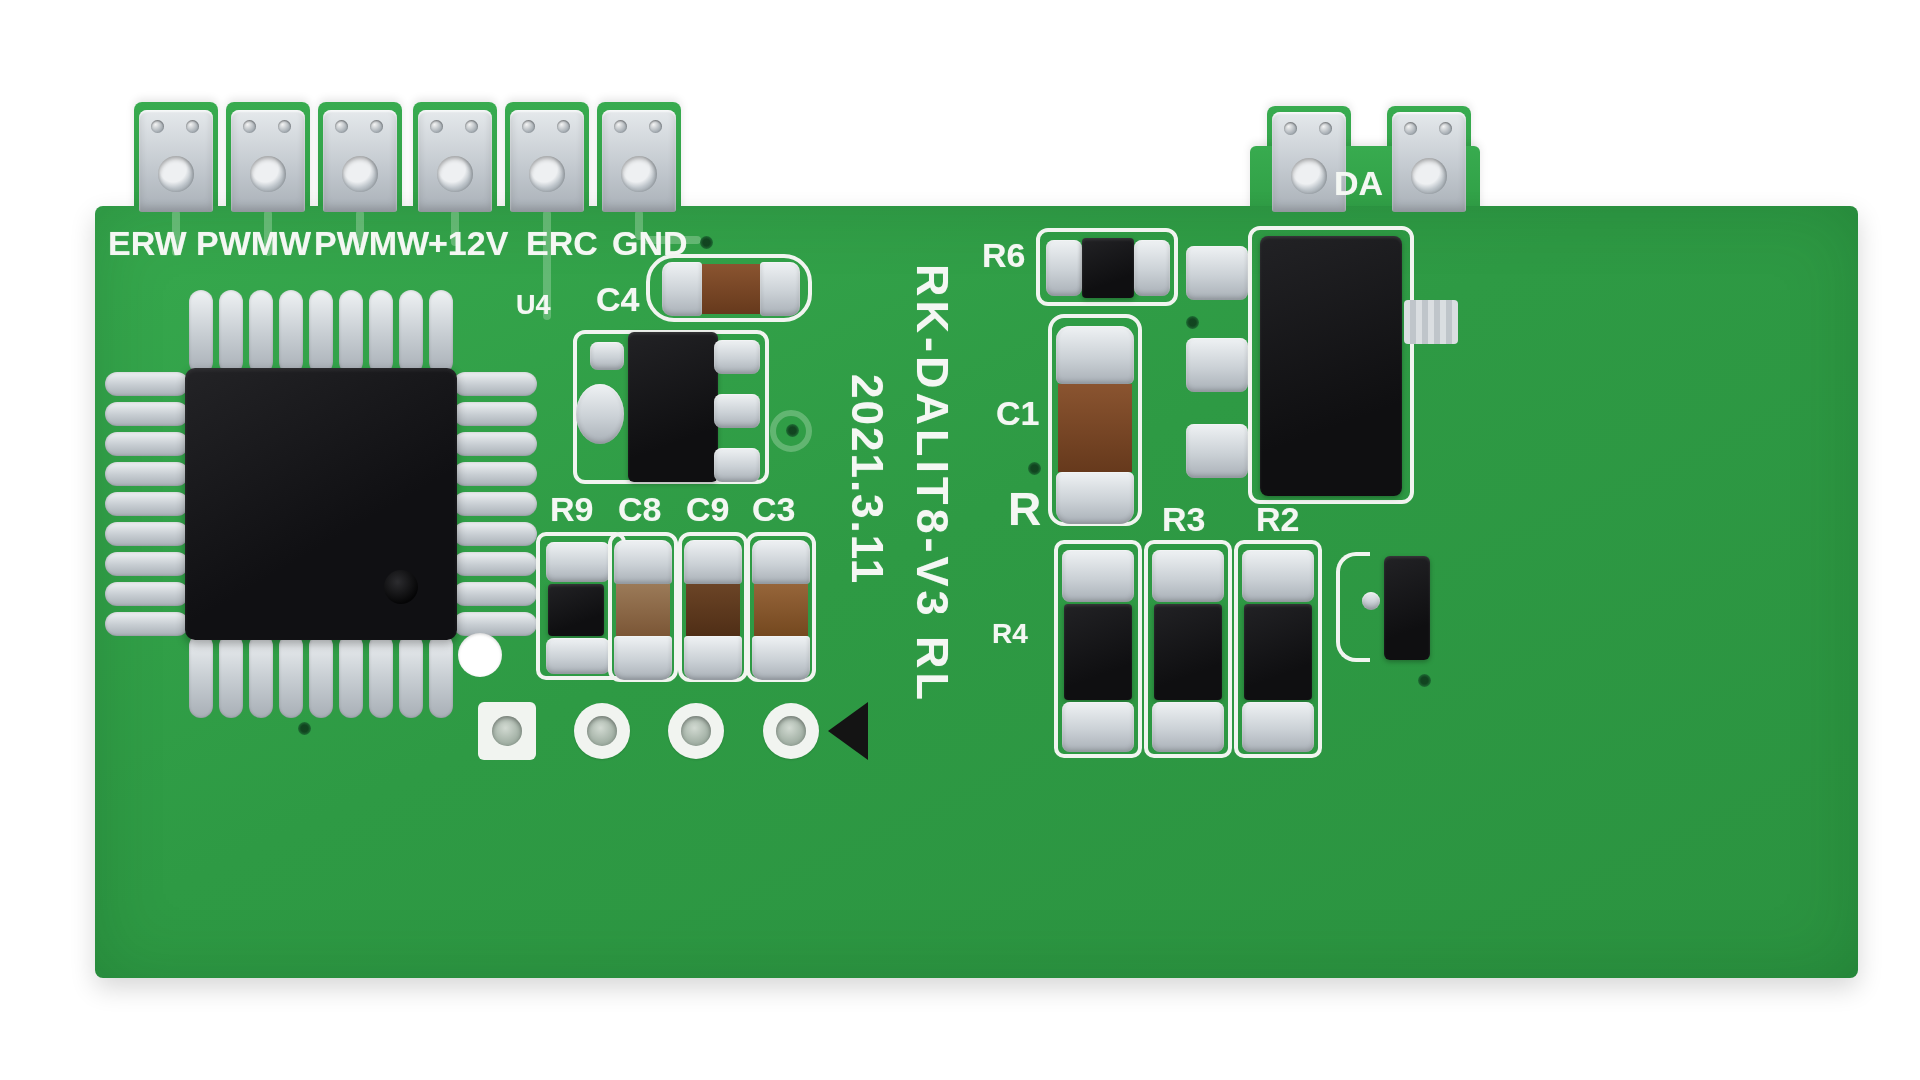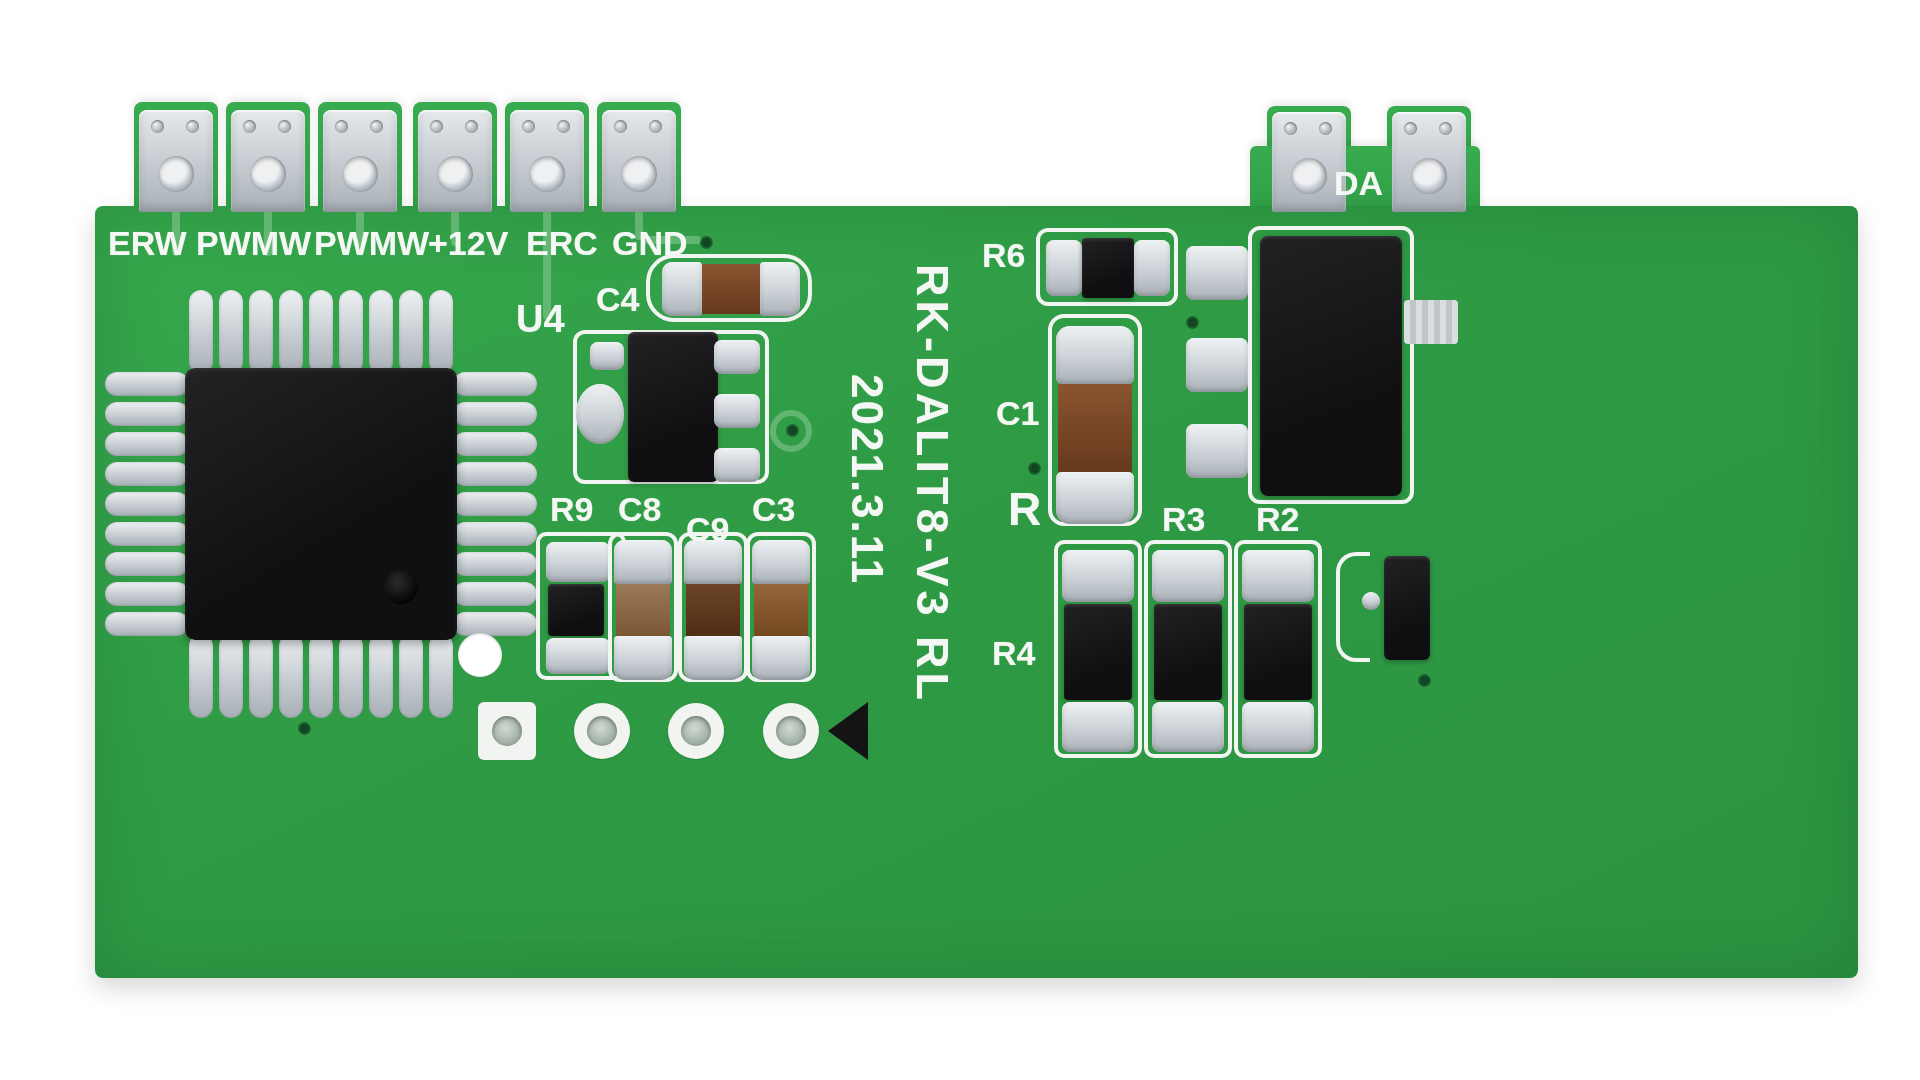--- a/index.html
+++ b/index.html
@@ -212,31 +212,31 @@
   <div class="abs qfp-body" style="left:185px;top:368px;width:272px;height:272px"></div>
   <div class="abs qfp-dot" style="left:384px;top:570px;width:34px;height:34px"></div>
 
   <div class="abs silk" style="left:573px;top:330px;width:196px;height:154px"></div>
   <div class="abs silver" style="left:576px;top:384px;width:48px;height:60px;border-radius:50%"></div>
   <div class="abs silver" style="left:590px;top:342px;width:34px;height:28px"></div>
   <div class="abs blackc" style="left:628px;top:332px;width:90px;height:150px"></div>
   <div class="abs silver" style="left:714px;top:340px;width:46px;height:34px"></div>
   <div class="abs silver" style="left:714px;top:394px;width:46px;height:34px"></div>
   <div class="abs silver" style="left:714px;top:448px;width:46px;height:34px"></div>
-  <div class="abs label" style="left:516px;top:298px;font-size:38px">U4</div>
+  <div class="abs label" style="left:516px;top:290px;font-size:27px">U4</div>
 
   <div class="abs silk" style="left:646px;top:254px;width:166px;height:68px;border-radius:28px"></div>
   <div class="abs silver" style="left:662px;top:262px;width:40px;height:54px;border-radius:10px 4px 4px 10px"></div>
   <div class="abs" style="left:702px;top:264px;width:58px;height:50px;background:linear-gradient(180deg,#8a5430,#66391c)"></div>
   <div class="abs silver" style="left:760px;top:262px;width:40px;height:54px;border-radius:4px 10px 10px 4px"></div>
   <div class="abs label" style="left:596px;top:280px;font-size:34px">C4</div>
 
   <div class="abs label" style="left:550px;top:490px;font-size:34px">R9</div>
   <div class="abs label" style="left:618px;top:490px;font-size:34px">C8</div>
-  <div class="abs label" style="left:686px;top:510px;font-size:34px">C9</div>
+  <div class="abs label" style="left:686px;top:490px;font-size:34px">C9</div>
   <div class="abs label" style="left:752px;top:490px;font-size:34px">C3</div>
 
   <div class="abs silk" style="left:536px;top:532px;width:90px;height:148px;border-radius:10px"></div>
   <div class="abs silver" style="left:546px;top:542px;width:64px;height:40px"></div>
   <div class="abs blackc" style="left:548px;top:584px;width:56px;height:52px;border-radius:4px"></div>
   <div class="abs silver" style="left:546px;top:638px;width:64px;height:36px"></div>
 
   <div class="abs silk" style="left:608px;top:532px;width:70px;height:150px"></div>
   <div class="abs silver" style="left:614px;top:540px;width:58px;height:44px;border-radius:10px 10px 4px 4px"></div>
   <div class="abs" style="left:616px;top:584px;width:54px;height:52px;background:linear-gradient(180deg,#9b7a58,#7b5636)"></div>
@@ -270,21 +270,21 @@
 
   <div class="abs label" style="left:996px;top:394px;font-size:34px">C1</div>
   <div class="abs silk" style="left:1048px;top:314px;width:94px;height:212px;border-radius:16px"></div>
   <div class="abs silver" style="left:1056px;top:326px;width:78px;height:58px;border-radius:14px 14px 6px 6px"></div>
   <div class="abs" style="left:1058px;top:384px;width:74px;height:88px;background:linear-gradient(180deg,#8a5430,#66391c)"></div>
   <div class="abs silver" style="left:1056px;top:472px;width:78px;height:52px;border-radius:6px 6px 14px 14px"></div>
   <div class="abs label" style="left:1008px;top:482px;font-size:46px">R</div>
 
   <div class="abs label" style="left:1162px;top:500px;font-size:34px">R3</div>
   <div class="abs label" style="left:1256px;top:500px;font-size:34px">R2</div>
-  <div class="abs label" style="left:992px;top:634px;font-size:34px">R4</div>
+  <div class="abs label" style="left:992px;top:618px;font-size:28px">R4</div>
 
   <div class="abs silk" style="left:1054px;top:540px;width:88px;height:218px;border-radius:10px"></div>
   <div class="abs silver" style="left:1062px;top:550px;width:72px;height:52px"></div>
   <div class="abs blackc" style="left:1064px;top:604px;width:68px;height:96px;border-radius:4px"></div>
   <div class="abs silver" style="left:1062px;top:702px;width:72px;height:50px"></div>
 
   <div class="abs silk" style="left:1144px;top:540px;width:88px;height:218px;border-radius:10px"></div>
   <div class="abs silver" style="left:1152px;top:550px;width:72px;height:52px"></div>
   <div class="abs blackc" style="left:1154px;top:604px;width:68px;height:96px;border-radius:4px"></div>
   <div class="abs silver" style="left:1152px;top:702px;width:72px;height:50px"></div>

